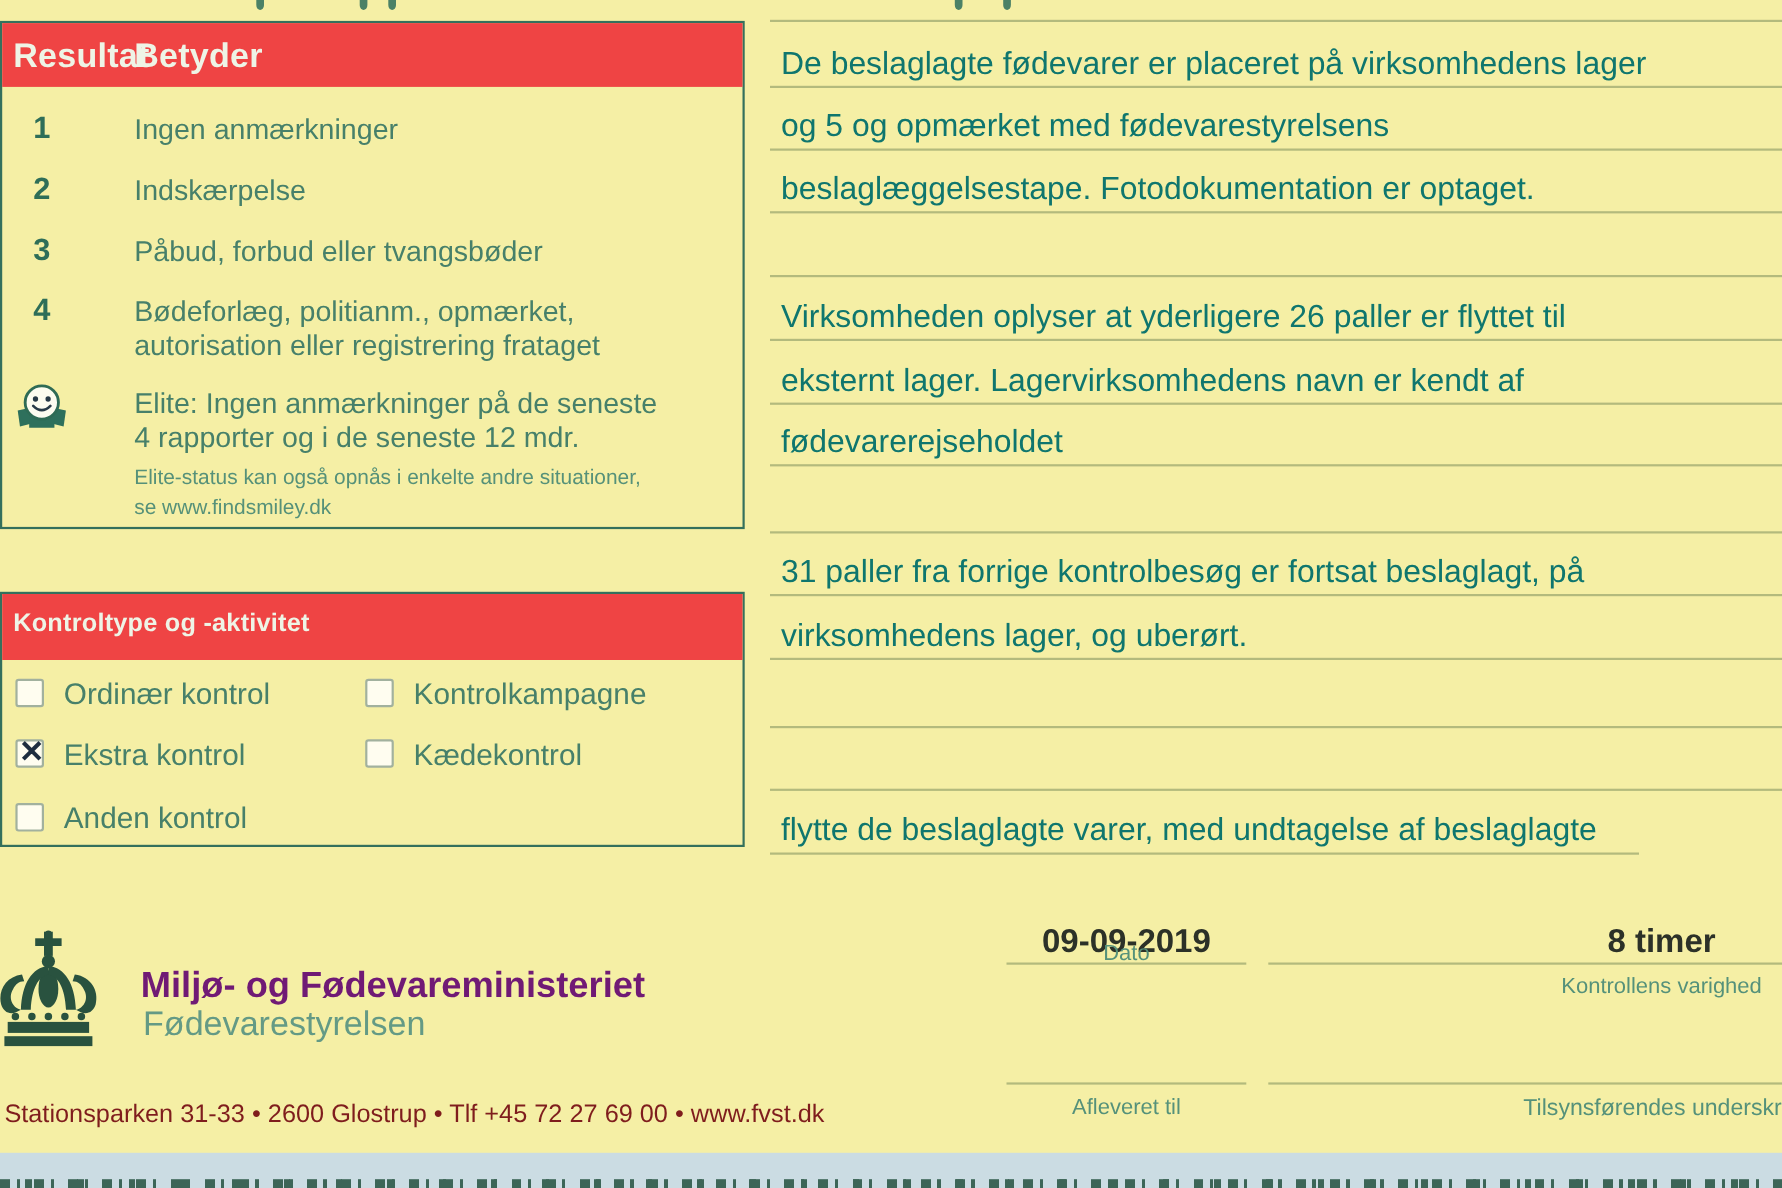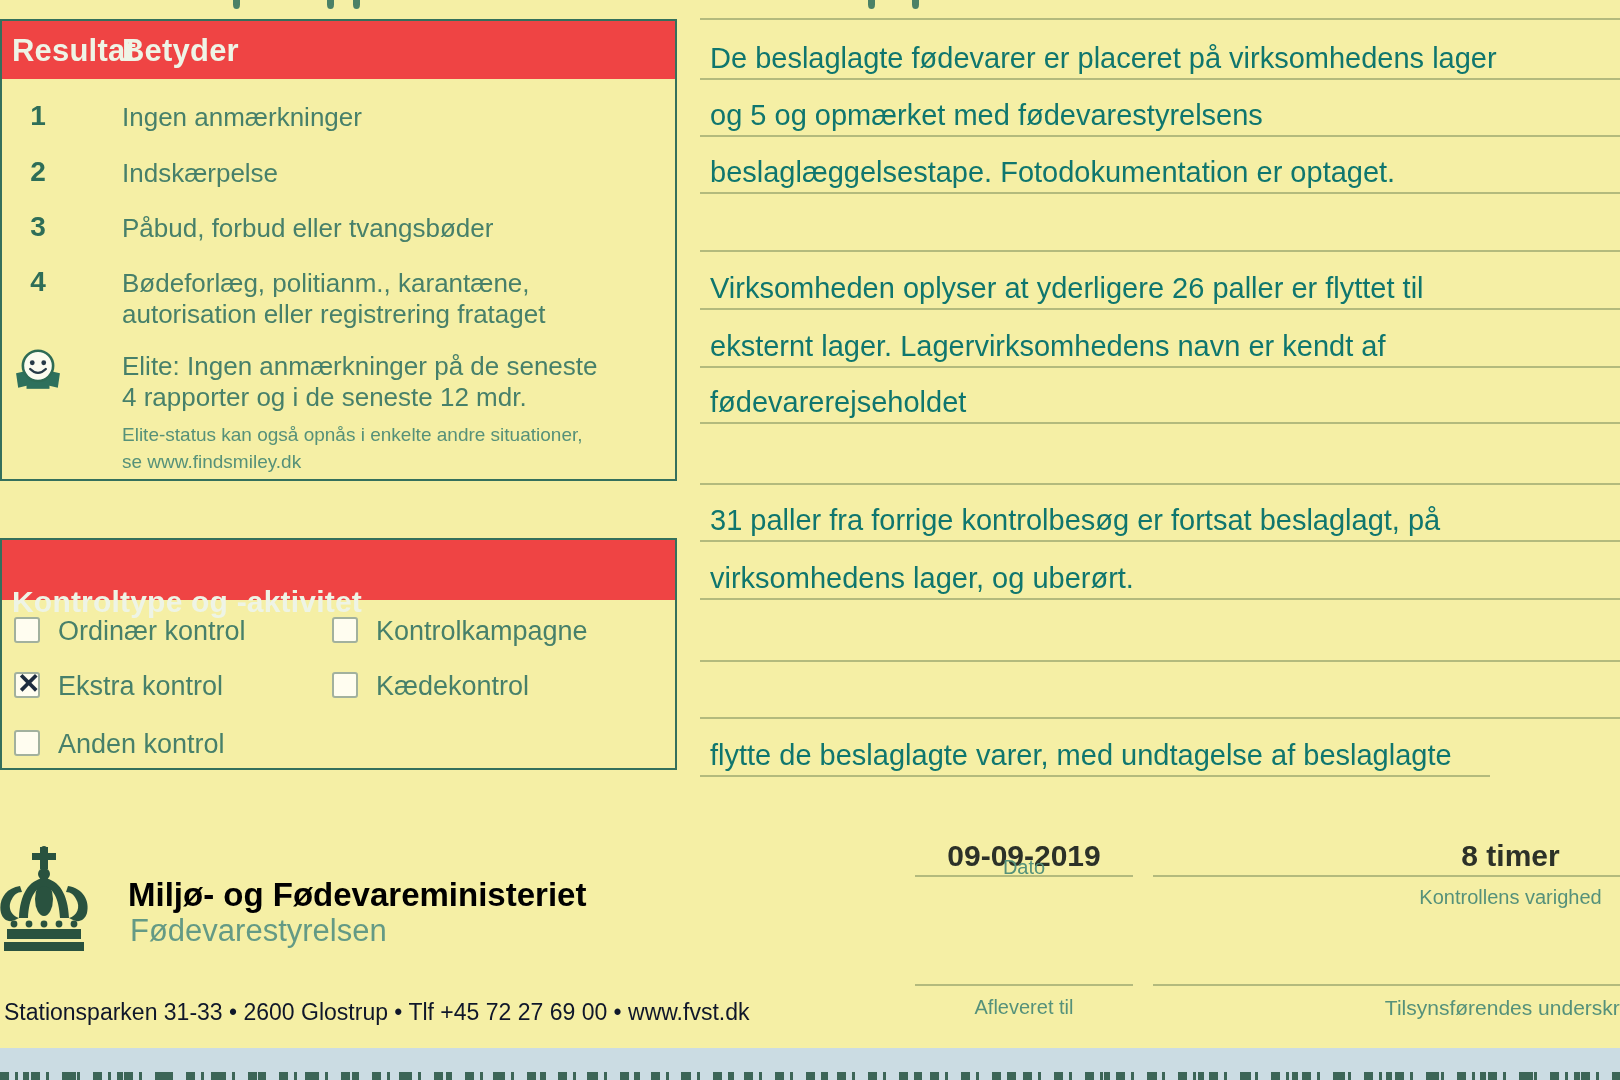--- a/index.html
+++ b/index.html
@@ -21,23 +21,23 @@
     border:2px solid #a2b19e;border-radius:3px;}
   .cb .xmark{display:none;position:absolute;left:1px;top:-7px;font-size:28px;font-weight:bold;color:#1e2d3f;}
   .cb.checked .xmark{display:block;}
   .cb-label{position:absolute;font-size:27px;color:#47806a;}
   
   .rule{position:absolute;height:2px;background:#b3ba7d;}
   .rtext{position:absolute;font-size:29px;color:#0f766e;white-space:nowrap;}
   .sig-value{position:absolute;font-size:30px;font-weight:bold;color:#2c3128;text-align:center;}
   .sig-label{position:absolute;font-size:20px;color:#55917a;text-align:center;white-space:nowrap;}
   
-  .ministry{position:absolute;font-size:33px;font-weight:bold;color:#000000;white-space:nowrap;}
+  .ministry{position:absolute;font-size:33px;font-weight:bold;color:#701a75;white-space:nowrap;}
   .agency{position:absolute;font-size:31px;color:#649a85;white-space:nowrap;}
-  .address{position:absolute;font-size:23px;color:#0f172a;white-space:nowrap;}
+  .address{position:absolute;font-size:23px;color:#7f1d1d;white-space:nowrap;}
   .footer-strip{position:absolute;left:0;top:1048px;width:1620px;height:32px;background:#cbdce3;}
   .strip-glyphs{position:absolute;left:0;bottom:0;width:100%;height:8px;opacity:.9;
     background-image:
       repeating-linear-gradient(90deg,#2d5948 0 9px,transparent 9px 15px,#2d5948 15px 18px,transparent 18px 31px),
       repeating-linear-gradient(90deg,transparent 0 23px,#2d5948 23px 29px,transparent 29px 47px);}
   .descender{position:absolute;width:7px;height:9px;top:0;background:#4b8166;border-radius:0 0 50% 50%;}
 </style>
 </head>
 <body>
 
@@ -59,21 +59,21 @@
     <div class="row-text" style="left:120px;top:81px;">Ingen anmærkninger</div>
 
     <div class="row-num" style="left:16px;top:135px;">2</div>
     <div class="row-text" style="left:120px;top:137px;">Indskærpelse</div>
 
     <div class="row-num" style="left:16px;top:190px;">3</div>
     <div class="row-text" style="left:120px;top:192px;">Påbud, forbud eller tvangsbøder</div>
 
     <div class="row-num" style="left:16px;top:245px;">4</div>
     <div class="row-text" style="left:120px;top:247px;">
-      <div>Bødeforlæg, politianm., karantæne,</div>
+      <div>Bødeforlæg, politianm., opmærket,</div>
       <div>autorisation eller registrering frataget</div>
     </div>
 
     <svg style="position:absolute;left:12px;top:324px;" width="48" height="48" viewBox="0 0 46 46">
       <path d="M2,27 L16,24 L16,38 L4,41 Z" fill="#2e705c"></path>
       <path d="M44,27 L30,24 L30,38 L42,41 Z" fill="#2e705c"></path>
       <path d="M12,33 h22 v9 h-22 z" fill="#2e705c"></path>
       <circle cx="23" cy="20" r="14.5" fill="#fcfcf0" stroke="#2e6b55" stroke-width="2.5"></circle>
       <circle cx="17.5" cy="17" r="2.3" fill="#273a47"></circle>
       <circle cx="28.5" cy="17" r="2.3" fill="#273a47"></circle>
@@ -84,21 +84,21 @@
       <div>4 rapporter og i de seneste 12 mdr.</div>
     </div>
     <div class="row-note" style="left:120px;top:400px;">
       <div>Elite-status kan også opnås i enkelte andre situationer,</div>
       <div>se www.findsmiley.dk</div>
     </div>
   </div>
 
   <div class="box" style="left:0;top:538px;width:677px;height:232px;">
     <div class="box-header" style="height:60px;">
-      <span class="hdr-text" style="left:10px;top:13px;font-size:30px;margin-top:32px;">Kontroltype og -aktivitet</span>
+      <span class="hdr-text" style="left:10px;top:13px;font-size:23px;">Kontroltype og -aktivitet</span>
     </div>
 
     <div class="cb" style="left:12px;top:77px;">
       
     </div>
     <span class="cb-label" style="left:56px;top:76px;">Ordinær kontrol</span>
 
     <div class="cb" style="left:330px;top:77px;">
       
     </div>

